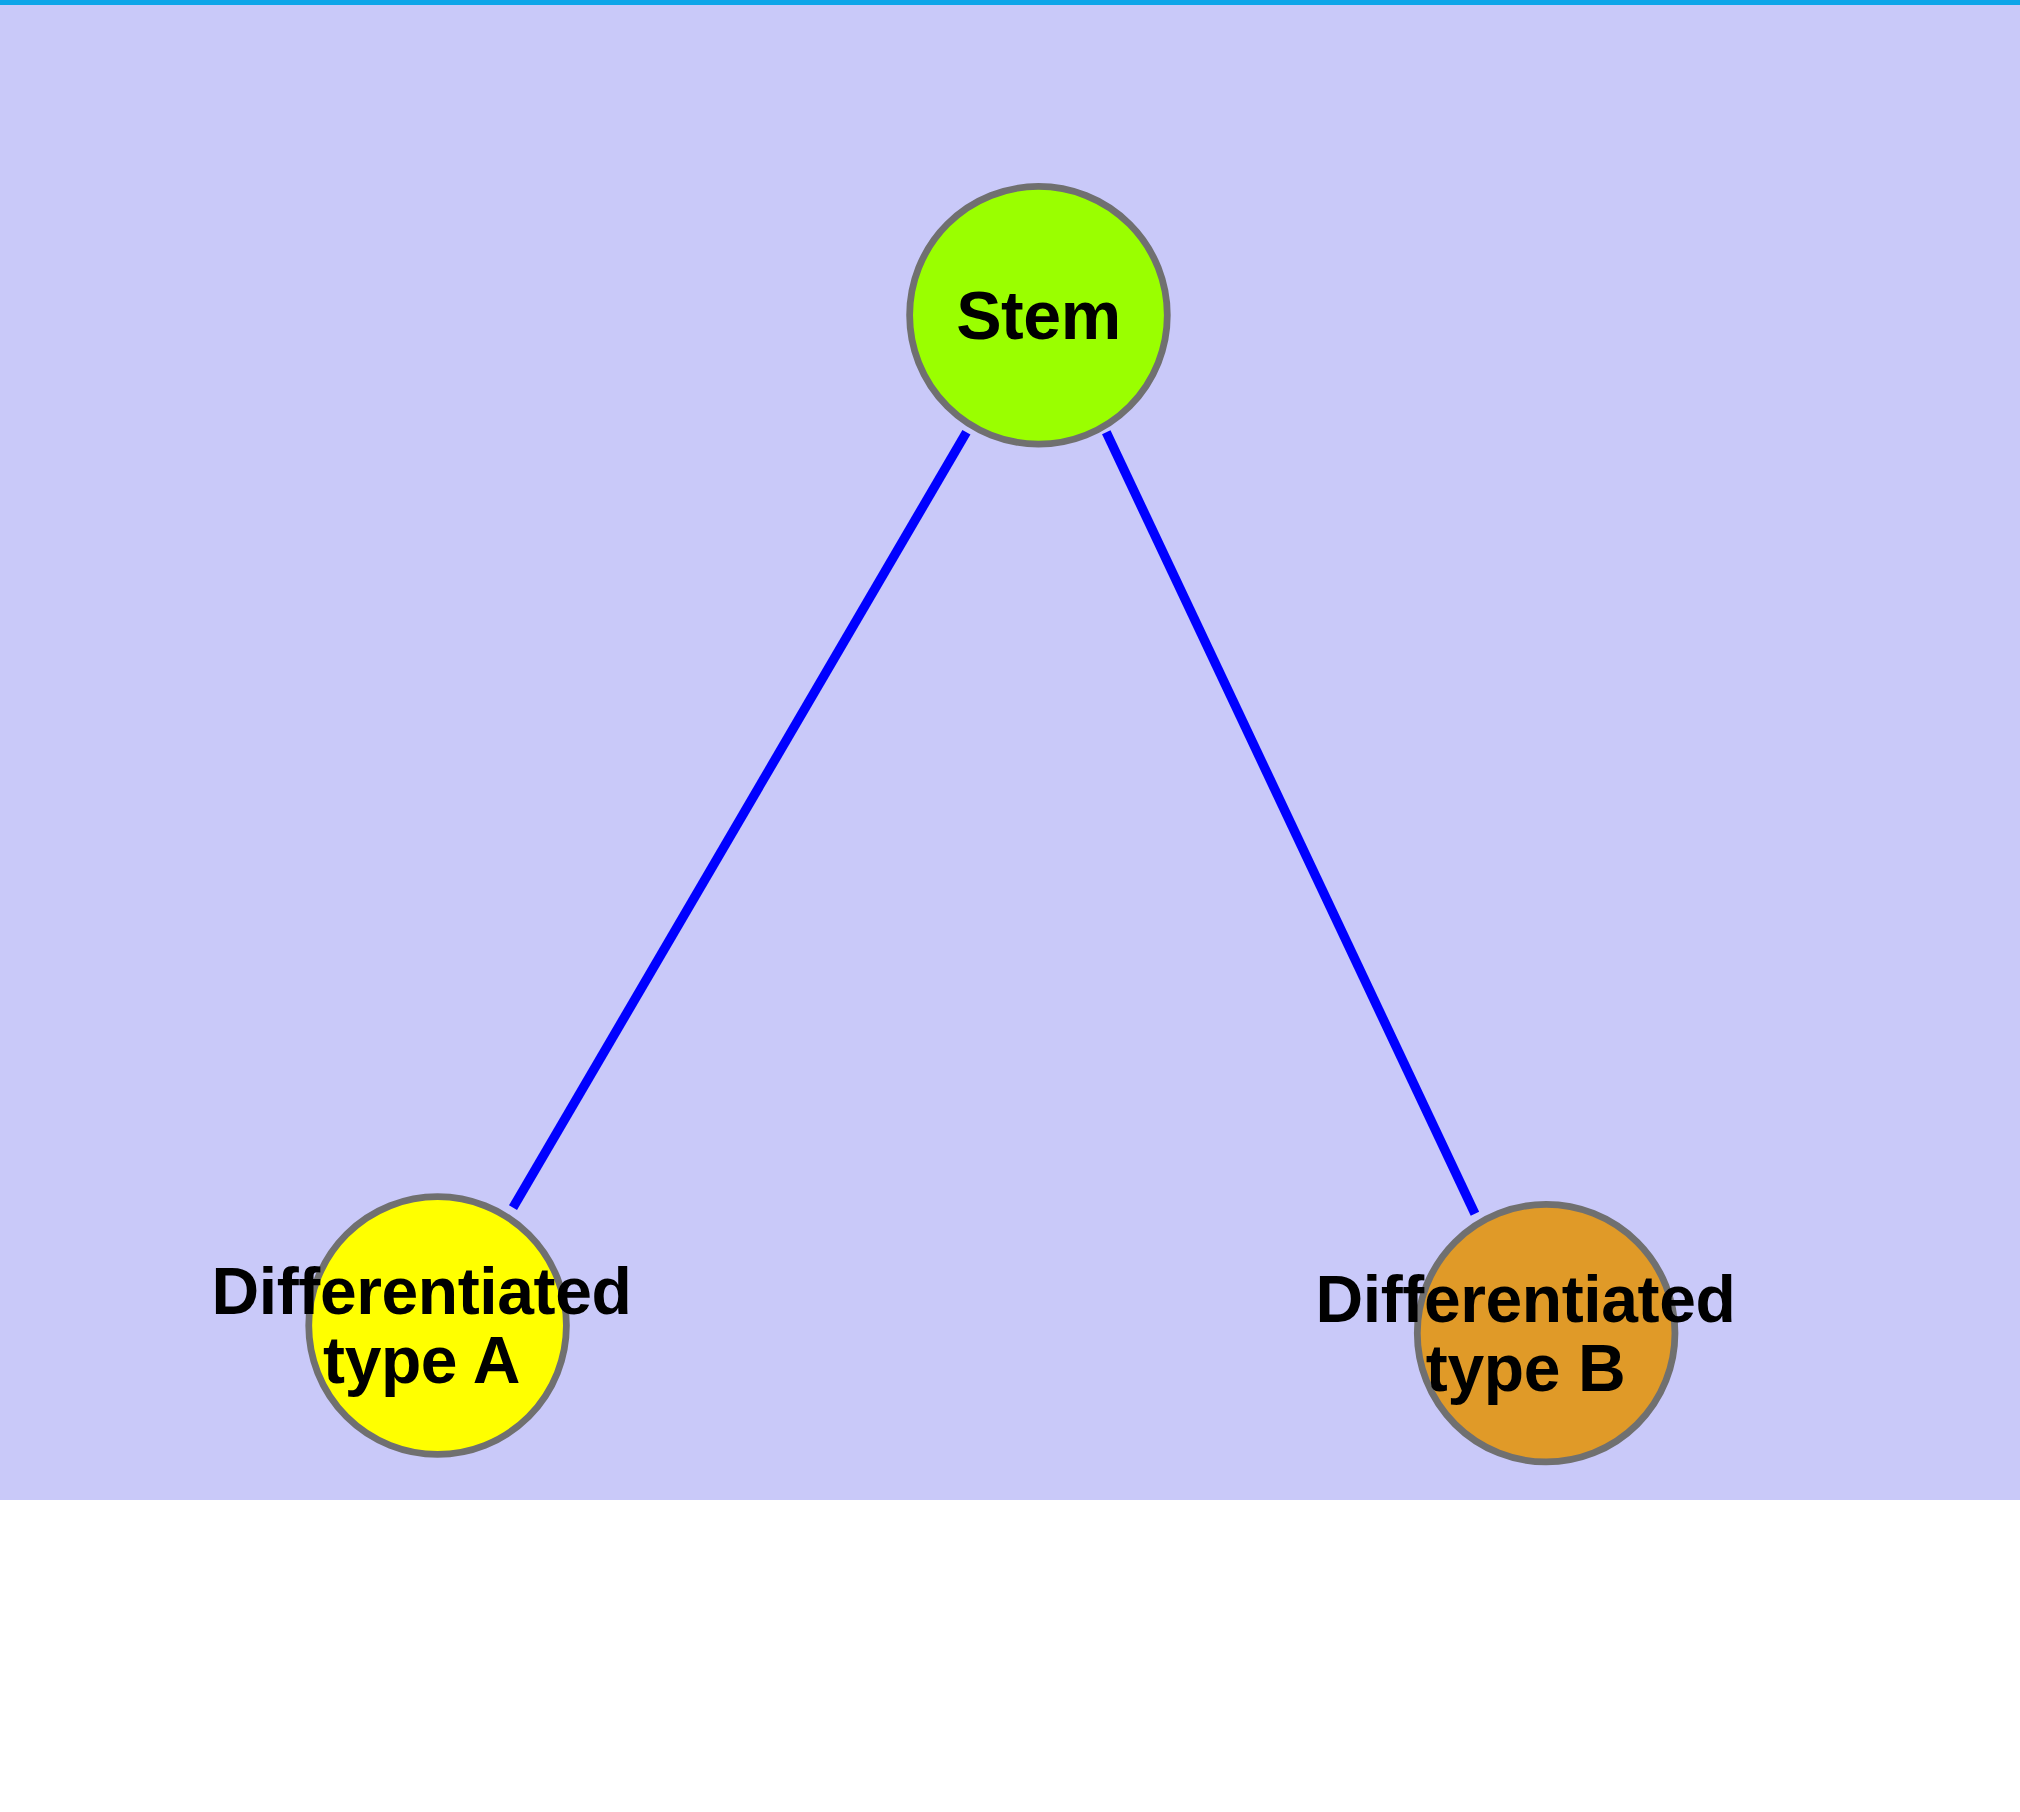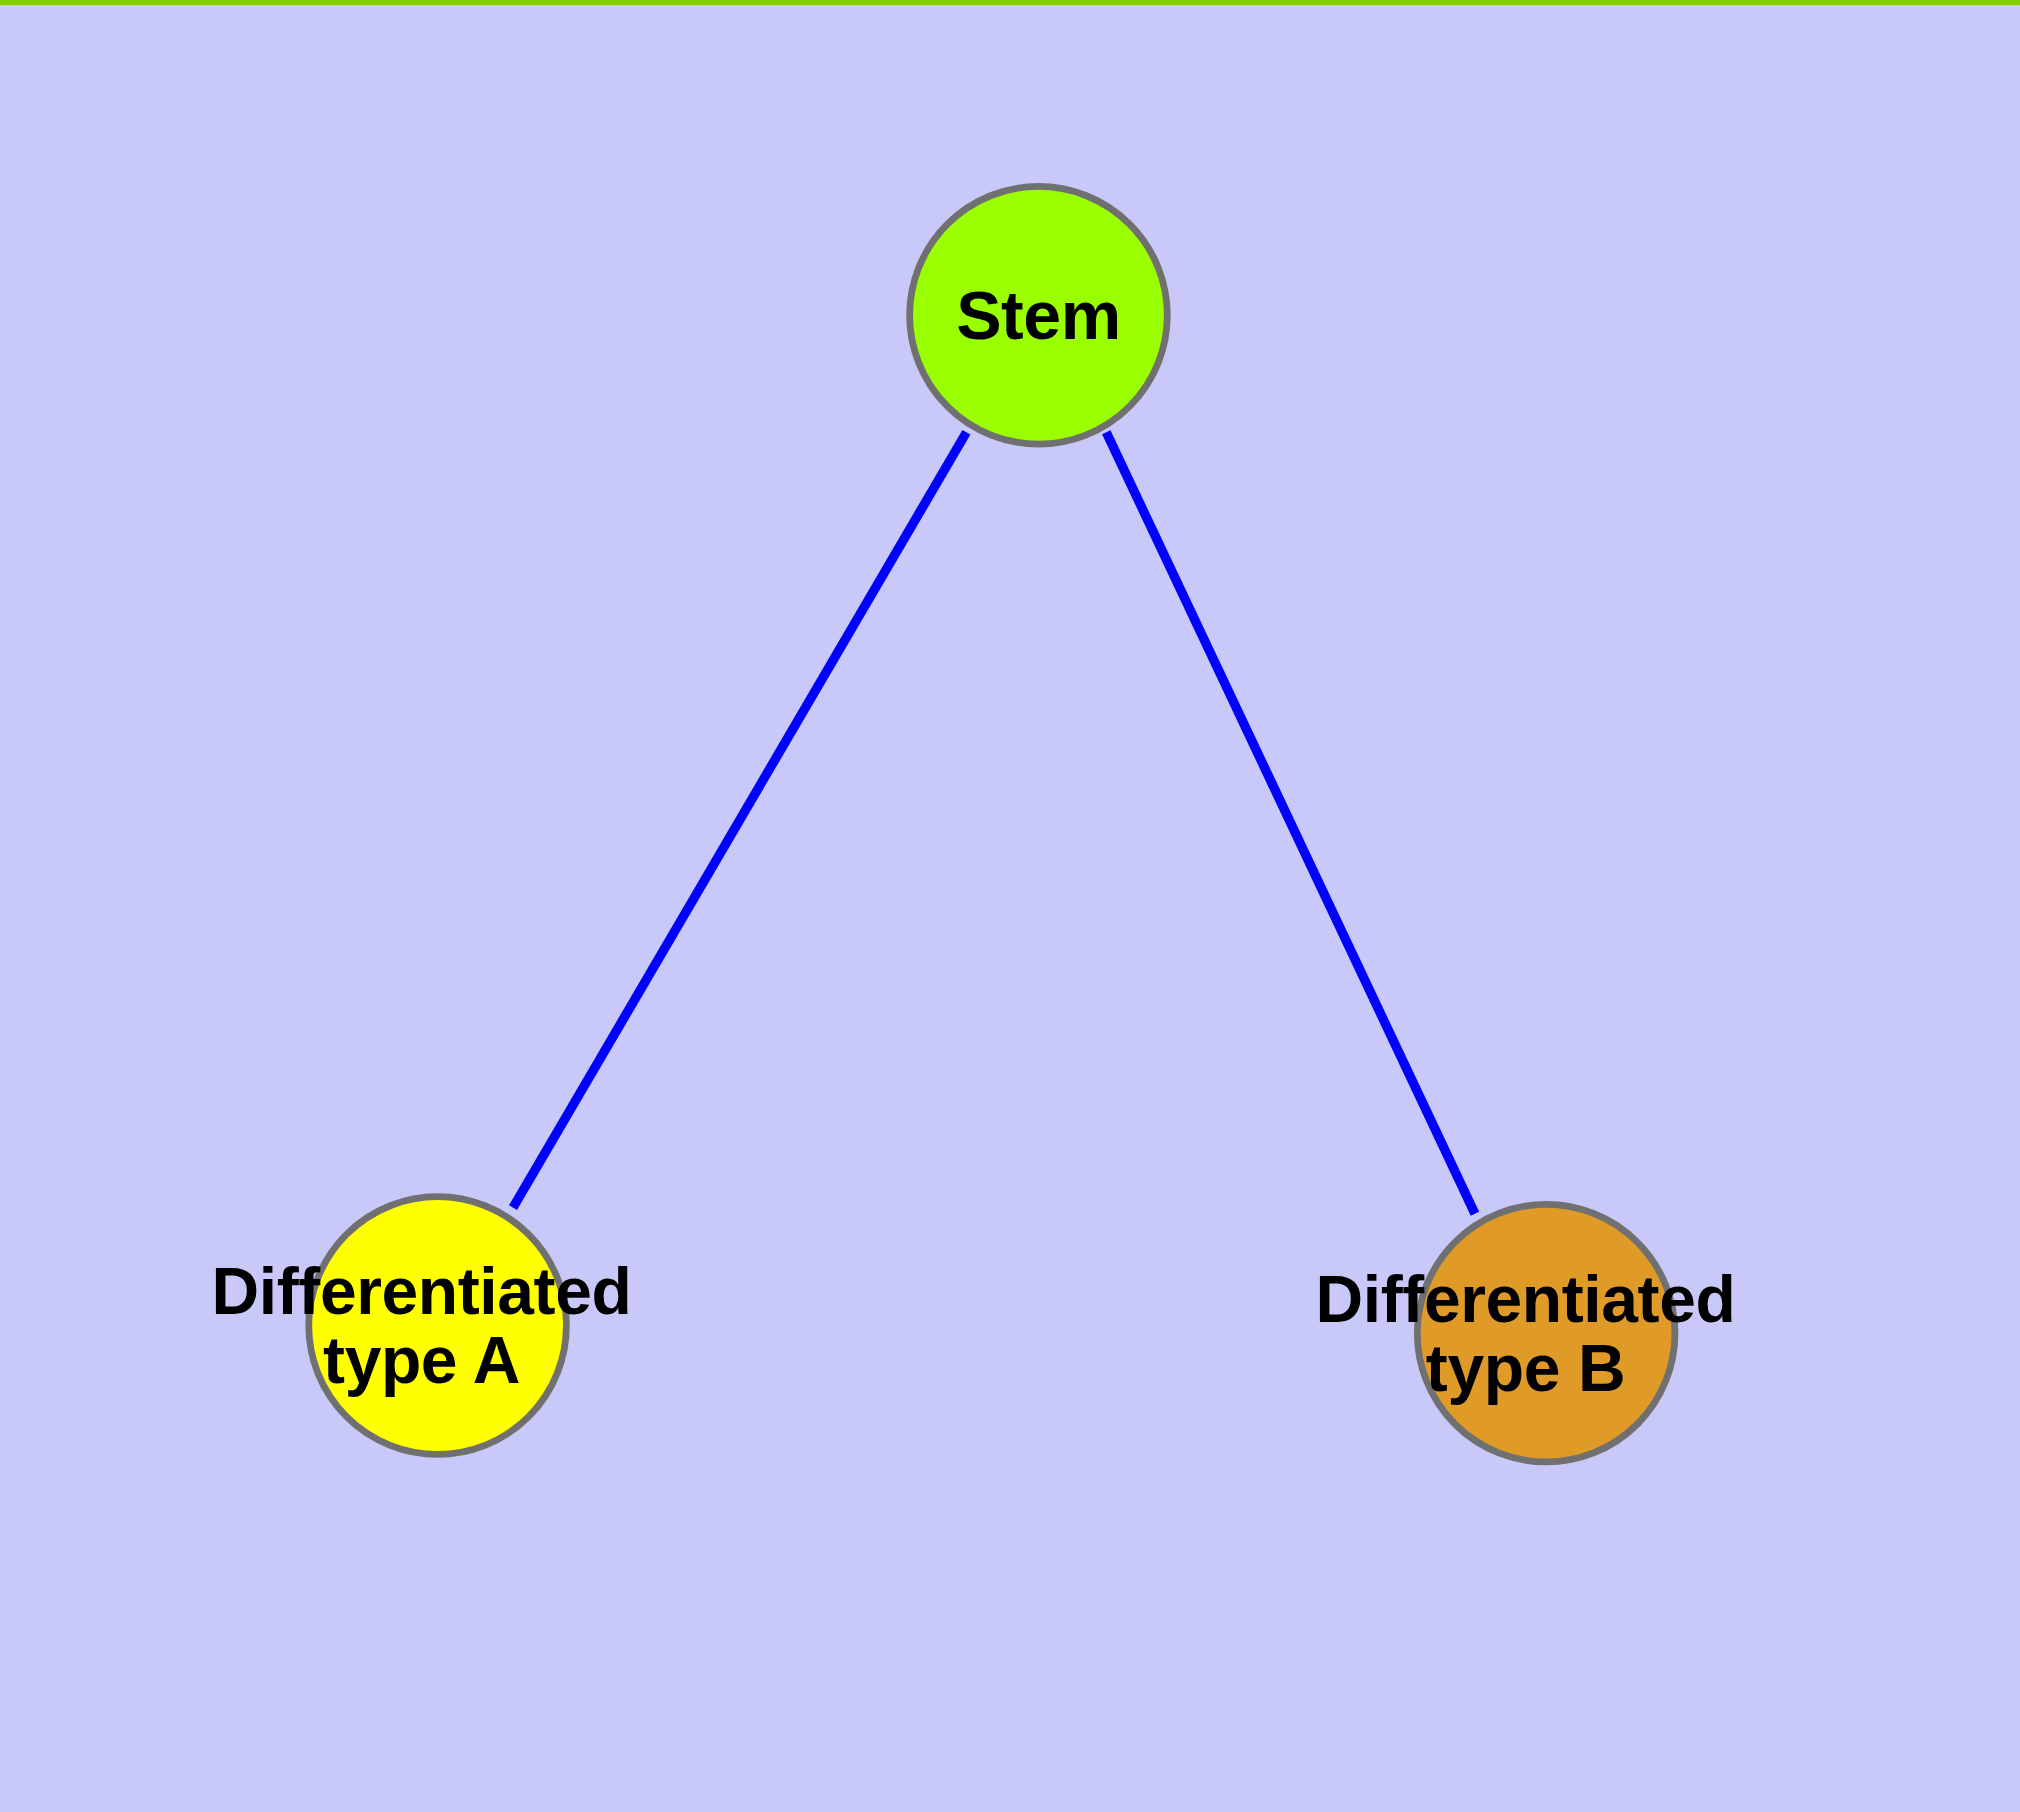--- a/index.html
+++ b/index.html
@@ -4,23 +4,23 @@
 <title>Cell Differentiation Graph</title>
 <style>
   html, body {
     margin: 0;
     padding: 0;
     background: #ffffff;
   }
   #stage {
     position: relative;
     width: 2021px;
-    height: 1812px;
+    height: 1500px;
     overflow: hidden;
-    background: #84cc16;
+    background: #0ea5e9;
     font-family: "Liberation Sans", "DejaVu Sans", sans-serif;
   }
   #canvas-bg {
     position: absolute;
     left: 0;
     top: 5.1px;
     width: 2021px;
     height: 1807px;
     background: #c9c9f9;
   }

